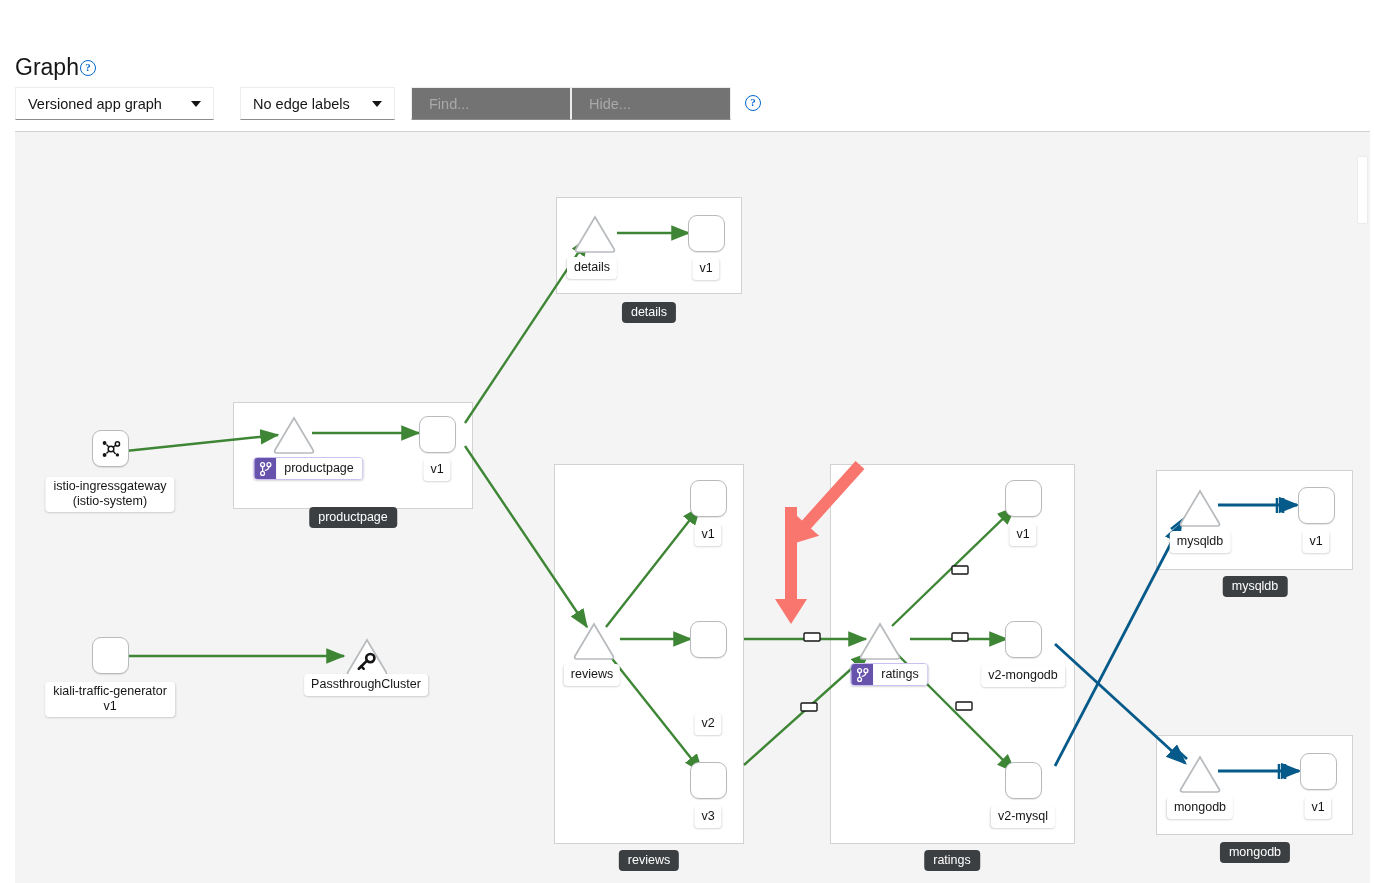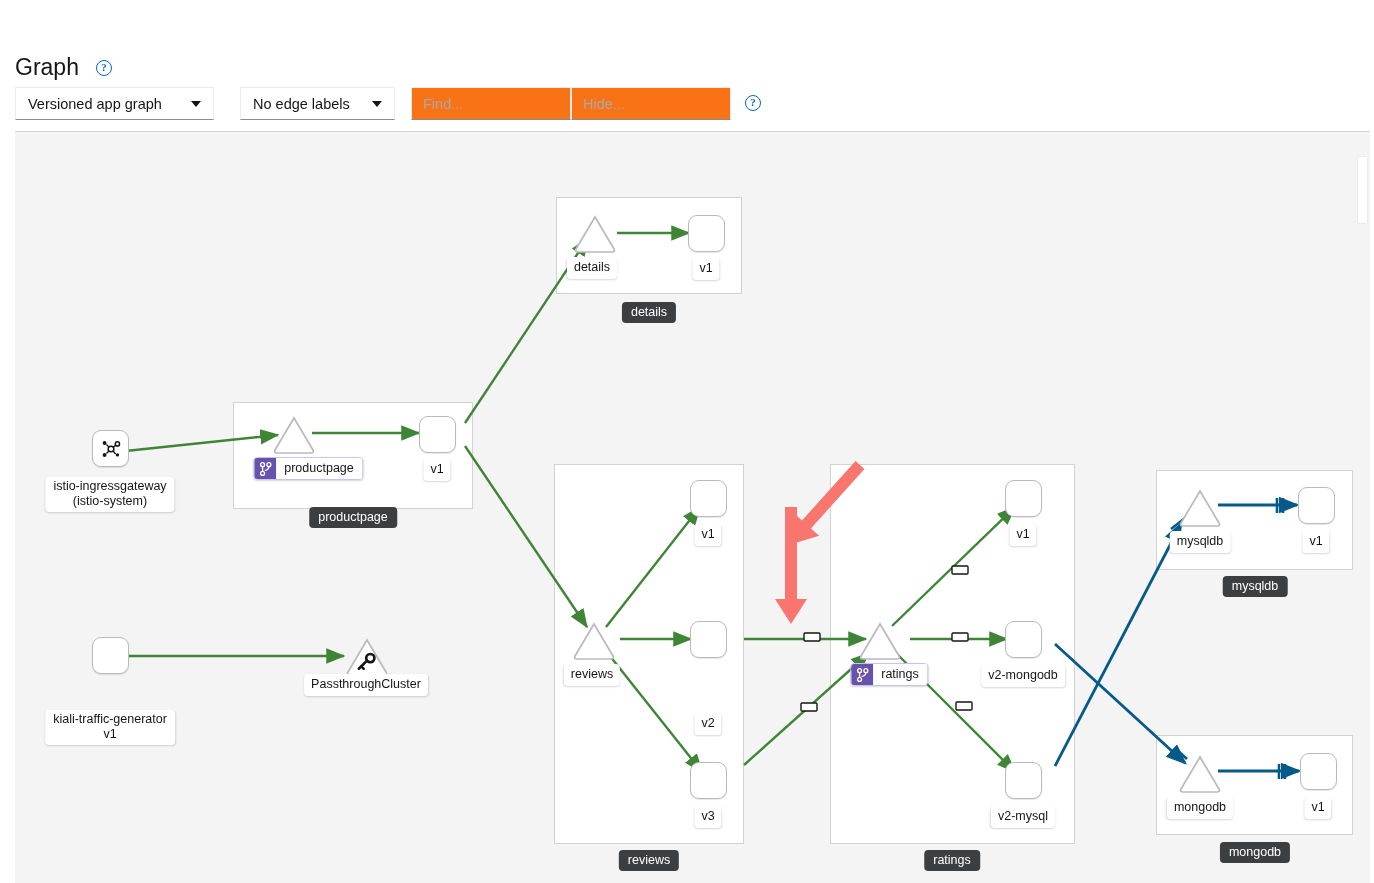--- a/index.html
+++ b/index.html
@@ -28,21 +28,21 @@
     border-left: 5px solid transparent;
     border-right: 5px solid transparent;
     border-top: 6px solid #151515;
     margin-left: 6px;
   }
 
   
   .page-title {
     position: absolute; left: 15px; top: 54px;
     font-size: 23px; color: #151515; font-weight: 400;
-    display: flex; align-items: center; gap: 17px;
+    display: flex; align-items: center; gap: 1px;
   }
   .help-icon {
     width: 16px; height: 16px; border-radius: 50%;
     border: 1.6px solid #06c; color: #06c;
     font-size: 11px; line-height: 13px; text-align: center;
     font-weight: bold; display: inline-block;
     font-family: "Liberation Serif", serif;
   }
 
   
@@ -66,22 +66,22 @@
     justify-content: flex-start;
   }
   .count-pill {
     background: #ededed; color: #151515;
     border-radius: 9px; font-size: 12.5px;
     padding: 2px 9px; margin-left: 10px; line-height: 14px;
   }
   .tb-select.display .caret { margin-left: auto; }
   .tb-input {
     border: 1px solid #ededed; border-bottom: 1px solid #8a8d90;
-    background: #f97316; height: 33px; width: 160px;
-    font-size: 14.5px; color: #151515; padding: 0 11px;
+    background: #737373; height: 33px; width: 160px;
+    font-size: 14.5px; color: #151515; padding: 0 17px;
     font-family: "Liberation Sans", sans-serif;
     outline: none;
   }
   .tb-input::placeholder { color: #a9a9a9; }
   .tb-input.find { margin-left: 16px; }
   .toolbar .help-icon { margin: 8px 0 0 14px; }
 
   
   .canvas {
     position: absolute; left: 15px; top: 131px;
@@ -300,21 +300,21 @@
           <line x1="17" y1="17.5" x2="14.3" y2="14.2" stroke="#151515" stroke-width="1.5"></line>
         </svg>
       </div>
     </div>
     <div class="nlabel two" style="left:95px; top:345px;">
       <span>istio-ingressgateway</span><br>
       <span>(istio-system)</span>
     </div>
 
     <div class="node wl" style="left:77px; top:505px;"></div>
-    <div class="nlabel two" style="left:95px; top:550px;margin-top:28px;">
+    <div class="nlabel two" style="left:95px; top:550px;">
       <span>kiali-traffic-generator</span><br>
       <span>v1</span>
     </div>
 
     <div class="node svc" style="left:330px; top:505px;">
       <svg width="44" height="40" viewBox="0 0 44 40">
         <path d="M22,3 L41,35 Q42.5,38 39,38 L5,38 Q1.5,38 3,35 Z" fill="#ffffff" stroke="#b8bbbe" stroke-width="1.7"></path>
         <g transform="translate(13,17) scale(0.82)">
           <circle cx="15" cy="5" r="5" fill="none" stroke="#151515" stroke-width="3.2"></circle>
           <path d="M11,8 L1,18" stroke="#151515" stroke-width="3.2" stroke-linecap="round"></path>

